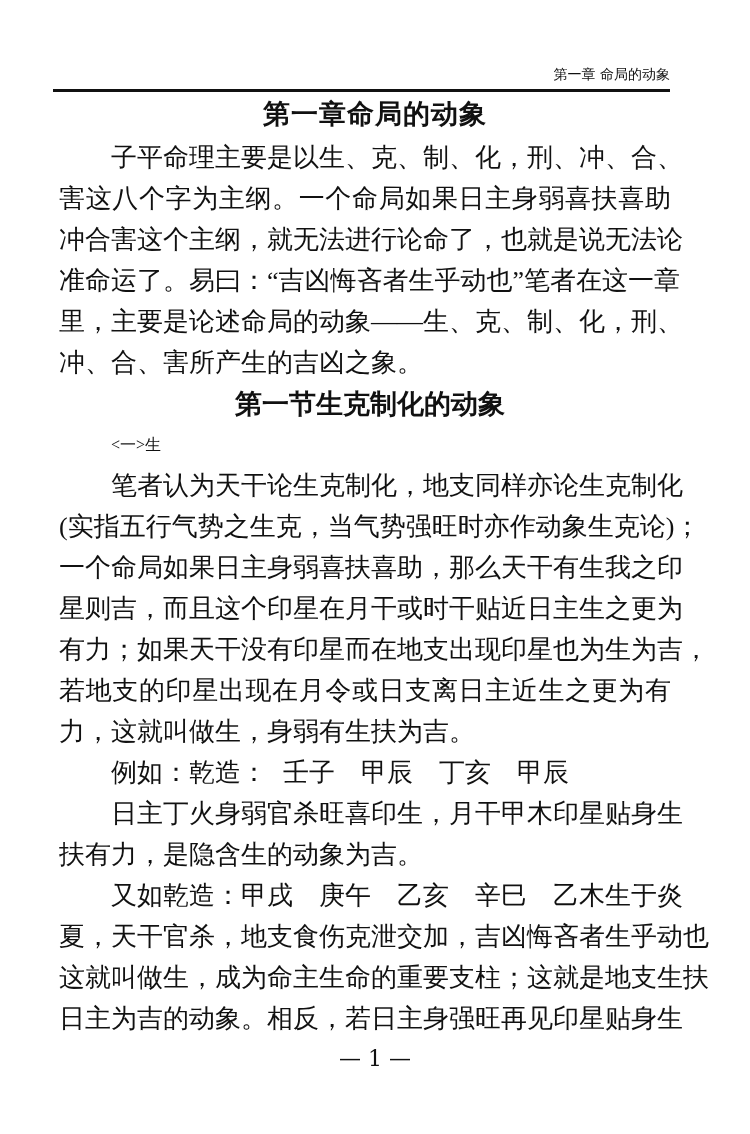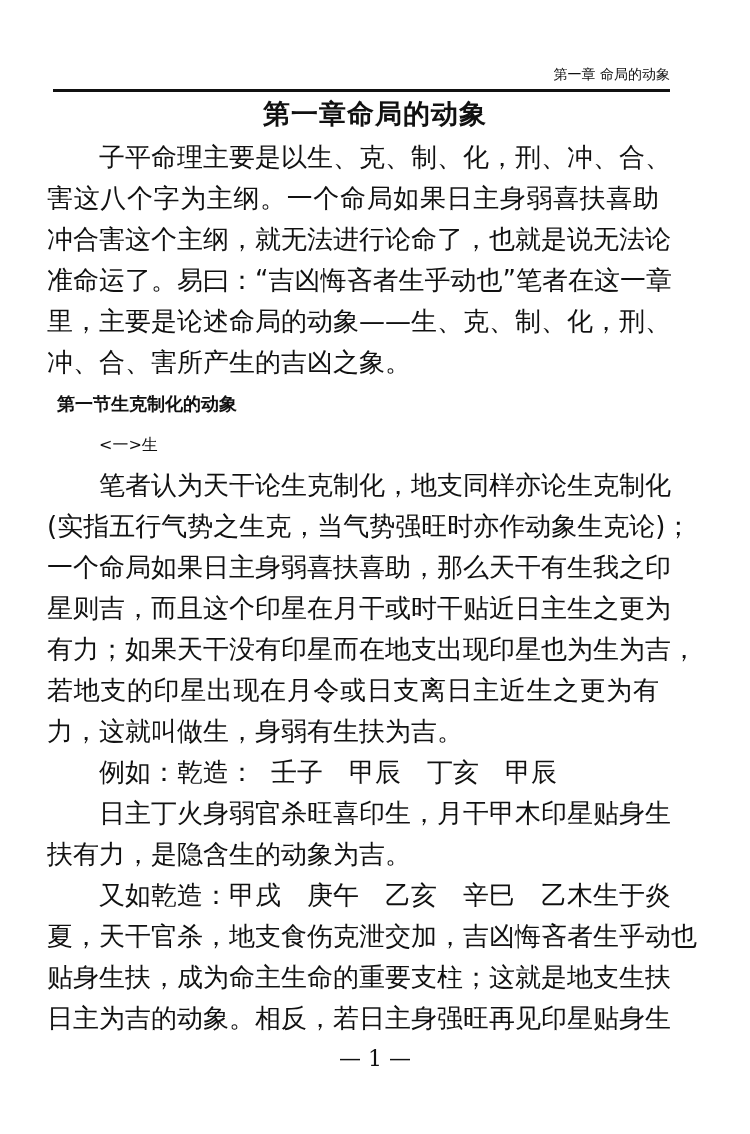--- a/index.html
+++ b/index.html
@@ -3,27 +3,27 @@
 <meta charset="utf-8">
 <style>
   html, body { margin: 0; padding: 0; background: #ffffff; }
   body { width: 750px; height: 1134px; position: relative; overflow: hidden;
          font-family: "DejaVu Sans", "Liberation Sans", sans-serif; color: #111; }
   .running-head { position: absolute; left: 53px; width: 617px; top: 60px; height: 28px;
                   text-align: right; font-size: 14px; line-height: 28px; }
   .rule { position: absolute; left: 53px; top: 89px; width: 617px; height: 3px; background: #111; }
   .chapter-title { position: absolute; left: 0; width: 750px; top: 94px; text-align: center;
                    font-size: 27px; font-weight: bold; line-height: 40px; letter-spacing: 1px; }
-  .body { position: absolute; left: 47px; width: 612px; top: 137px; }
+  .body { position: absolute; left: 59px; width: 612px; top: 137px; font-family: Liberation Serif, serif; }
   .line { font-size: 26px; line-height: 41px; height: 41px; white-space: nowrap;
           text-align: justify; text-align-last: justify; }
   .line.last { text-align-last: left; }
   .indent { padding-left: 52px; }
-  .section-title { font-size: 18px; font-weight: bold; line-height: 42px; height: 42px;
-                   padding-left: 10px; }
+  .section-title { font-size: 27px; font-weight: bold; line-height: 42px; height: 42px;
+                   text-align: center; padding-left: 10px; }
   .subhead { font-size: 16px; line-height: 40px; height: 40px; padding-left: 52px; }
   .pillars span { margin-right: 26px; }
   .page-number { position: absolute; left: 0; width: 750px; top: 1046px; text-align: center;
                  font-family: "DejaVu Serif", "Liberation Serif", serif; font-size: 22px; }
 </style>
 </head>
 <body>
 
 <div class="running-head">第一章  命局的动象</div>
 <div class="rule"></div>
@@ -53,17 +53,17 @@
   </div>
 
   <div class="line indent">日主丁火身弱官杀旺喜印生，月干甲木印星贴身生</div>
   <div class="line last">扶有力，是隐含生的动象为吉。</div>
 
   <div class="line last indent pillars">
     <span style="margin-right:0">又如乾造：</span><span>甲戌</span><span>庚午</span><span>乙亥</span><span>辛巳</span><span style="margin-right:0">乙木生于炎</span>
   </div>
 
   <div class="line">夏，天干官杀，地支食伤克泄交加，吉凶悔吝者生乎动也</div>
-  <div class="line">贴身生扶，成为命主生命的重要支柱；这就是地支生扶</div>
+  <div class="line">这就叫做生，成为命主生命的重要支柱；这就是地支生扶</div>
   <div class="line">日主为吉的动象。相反，若日主身强旺再见印星贴身生</div>
 </div>
 
 <div class="page-number">— 1 —</div>
 
 </body></html>

